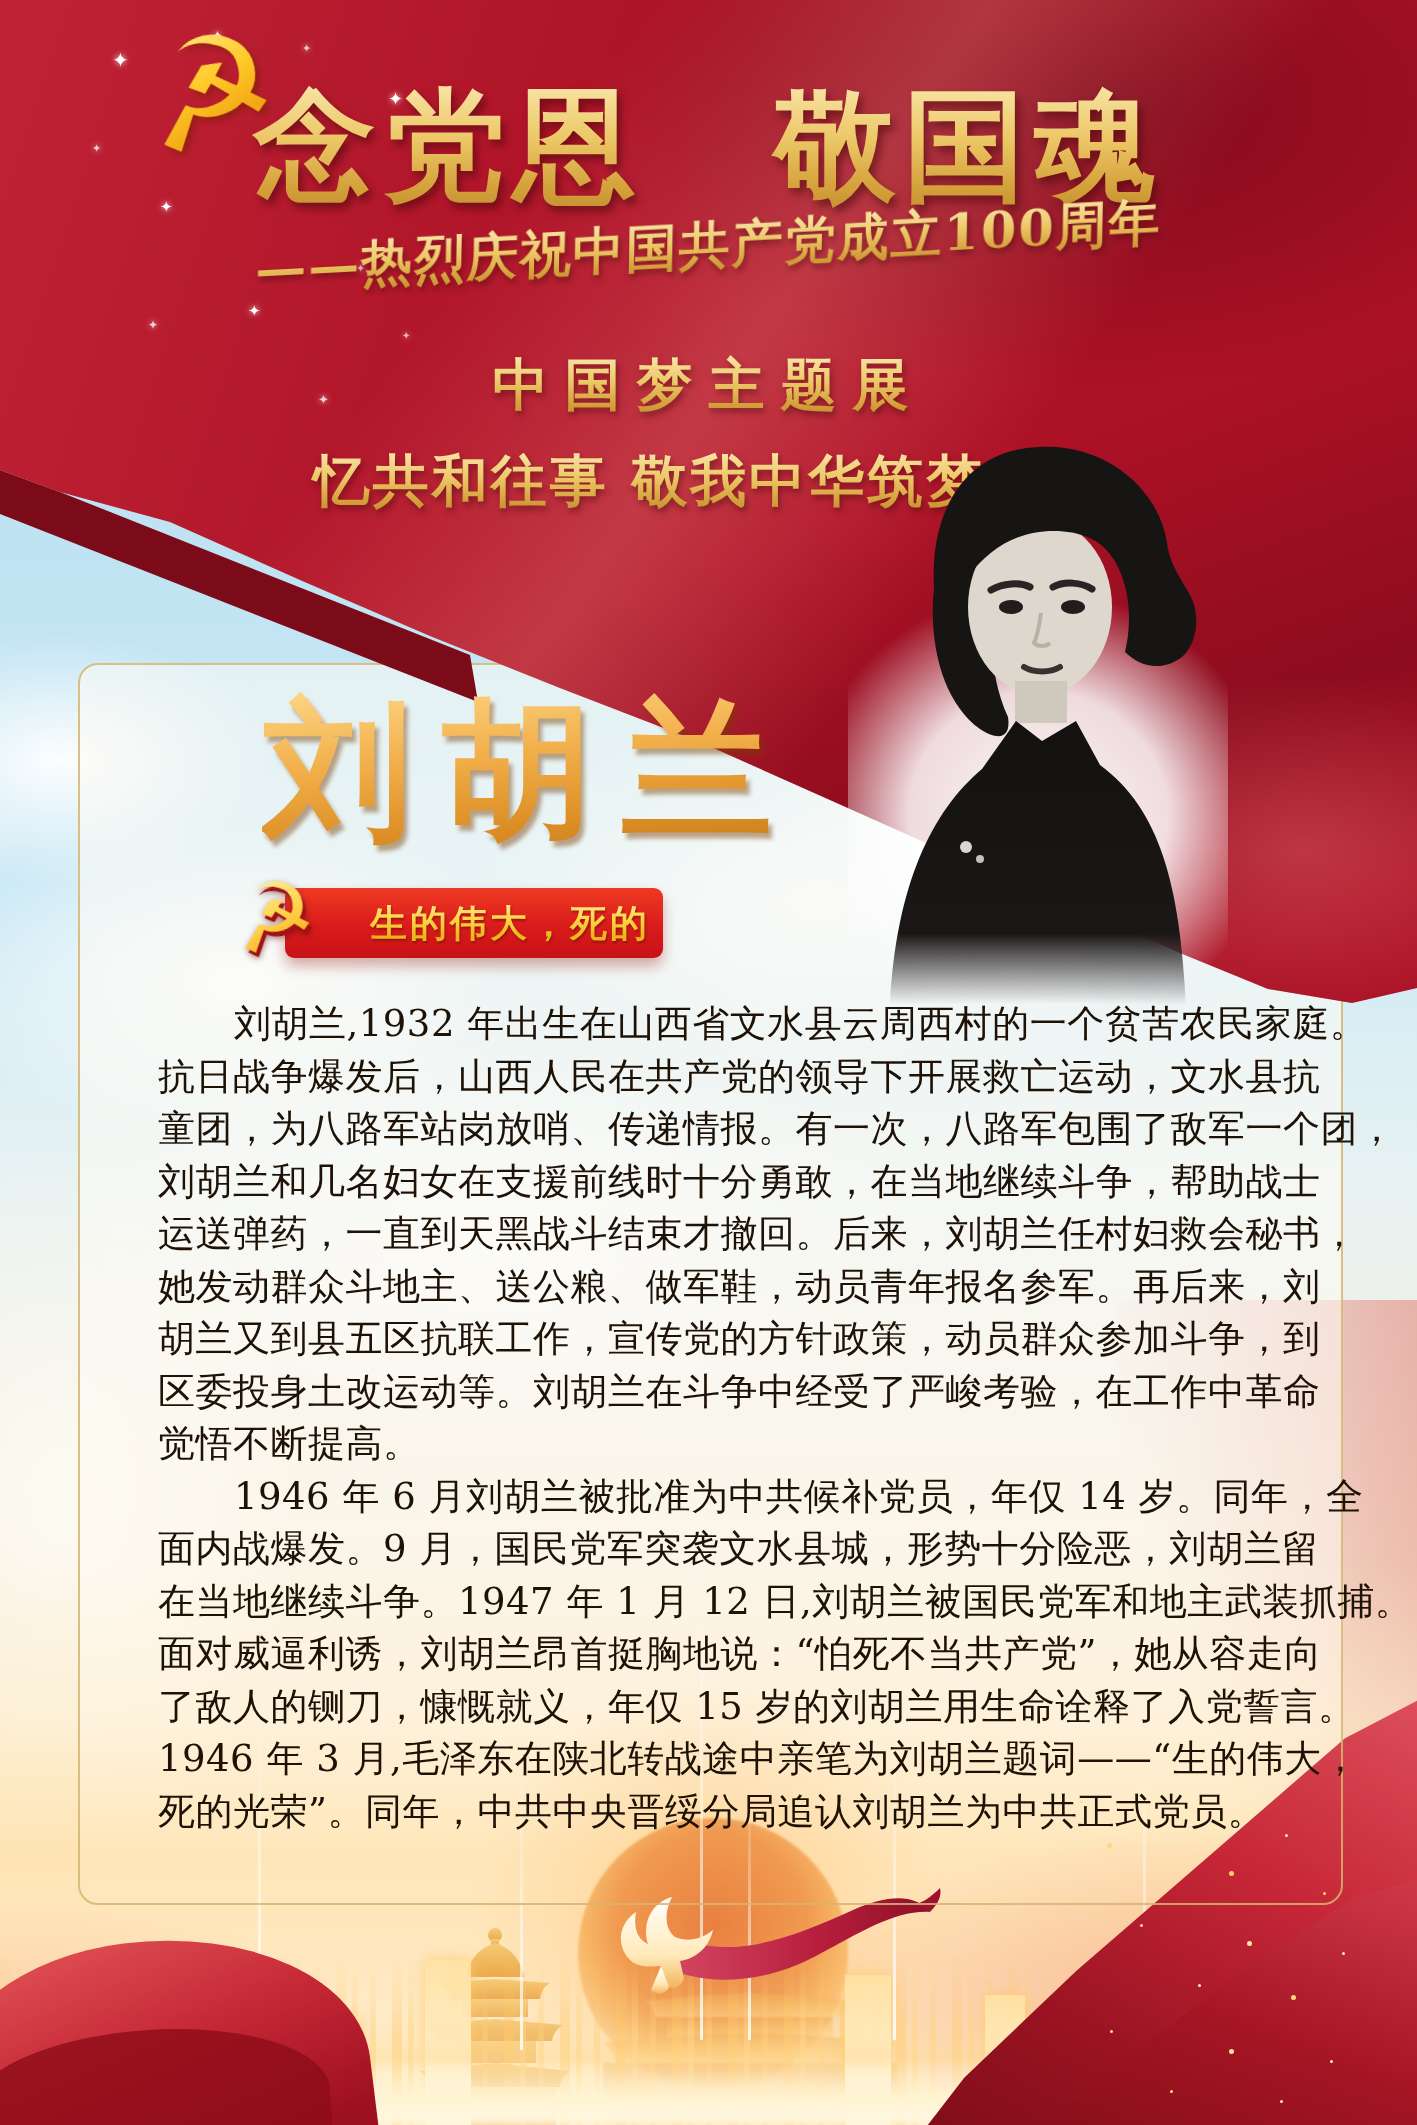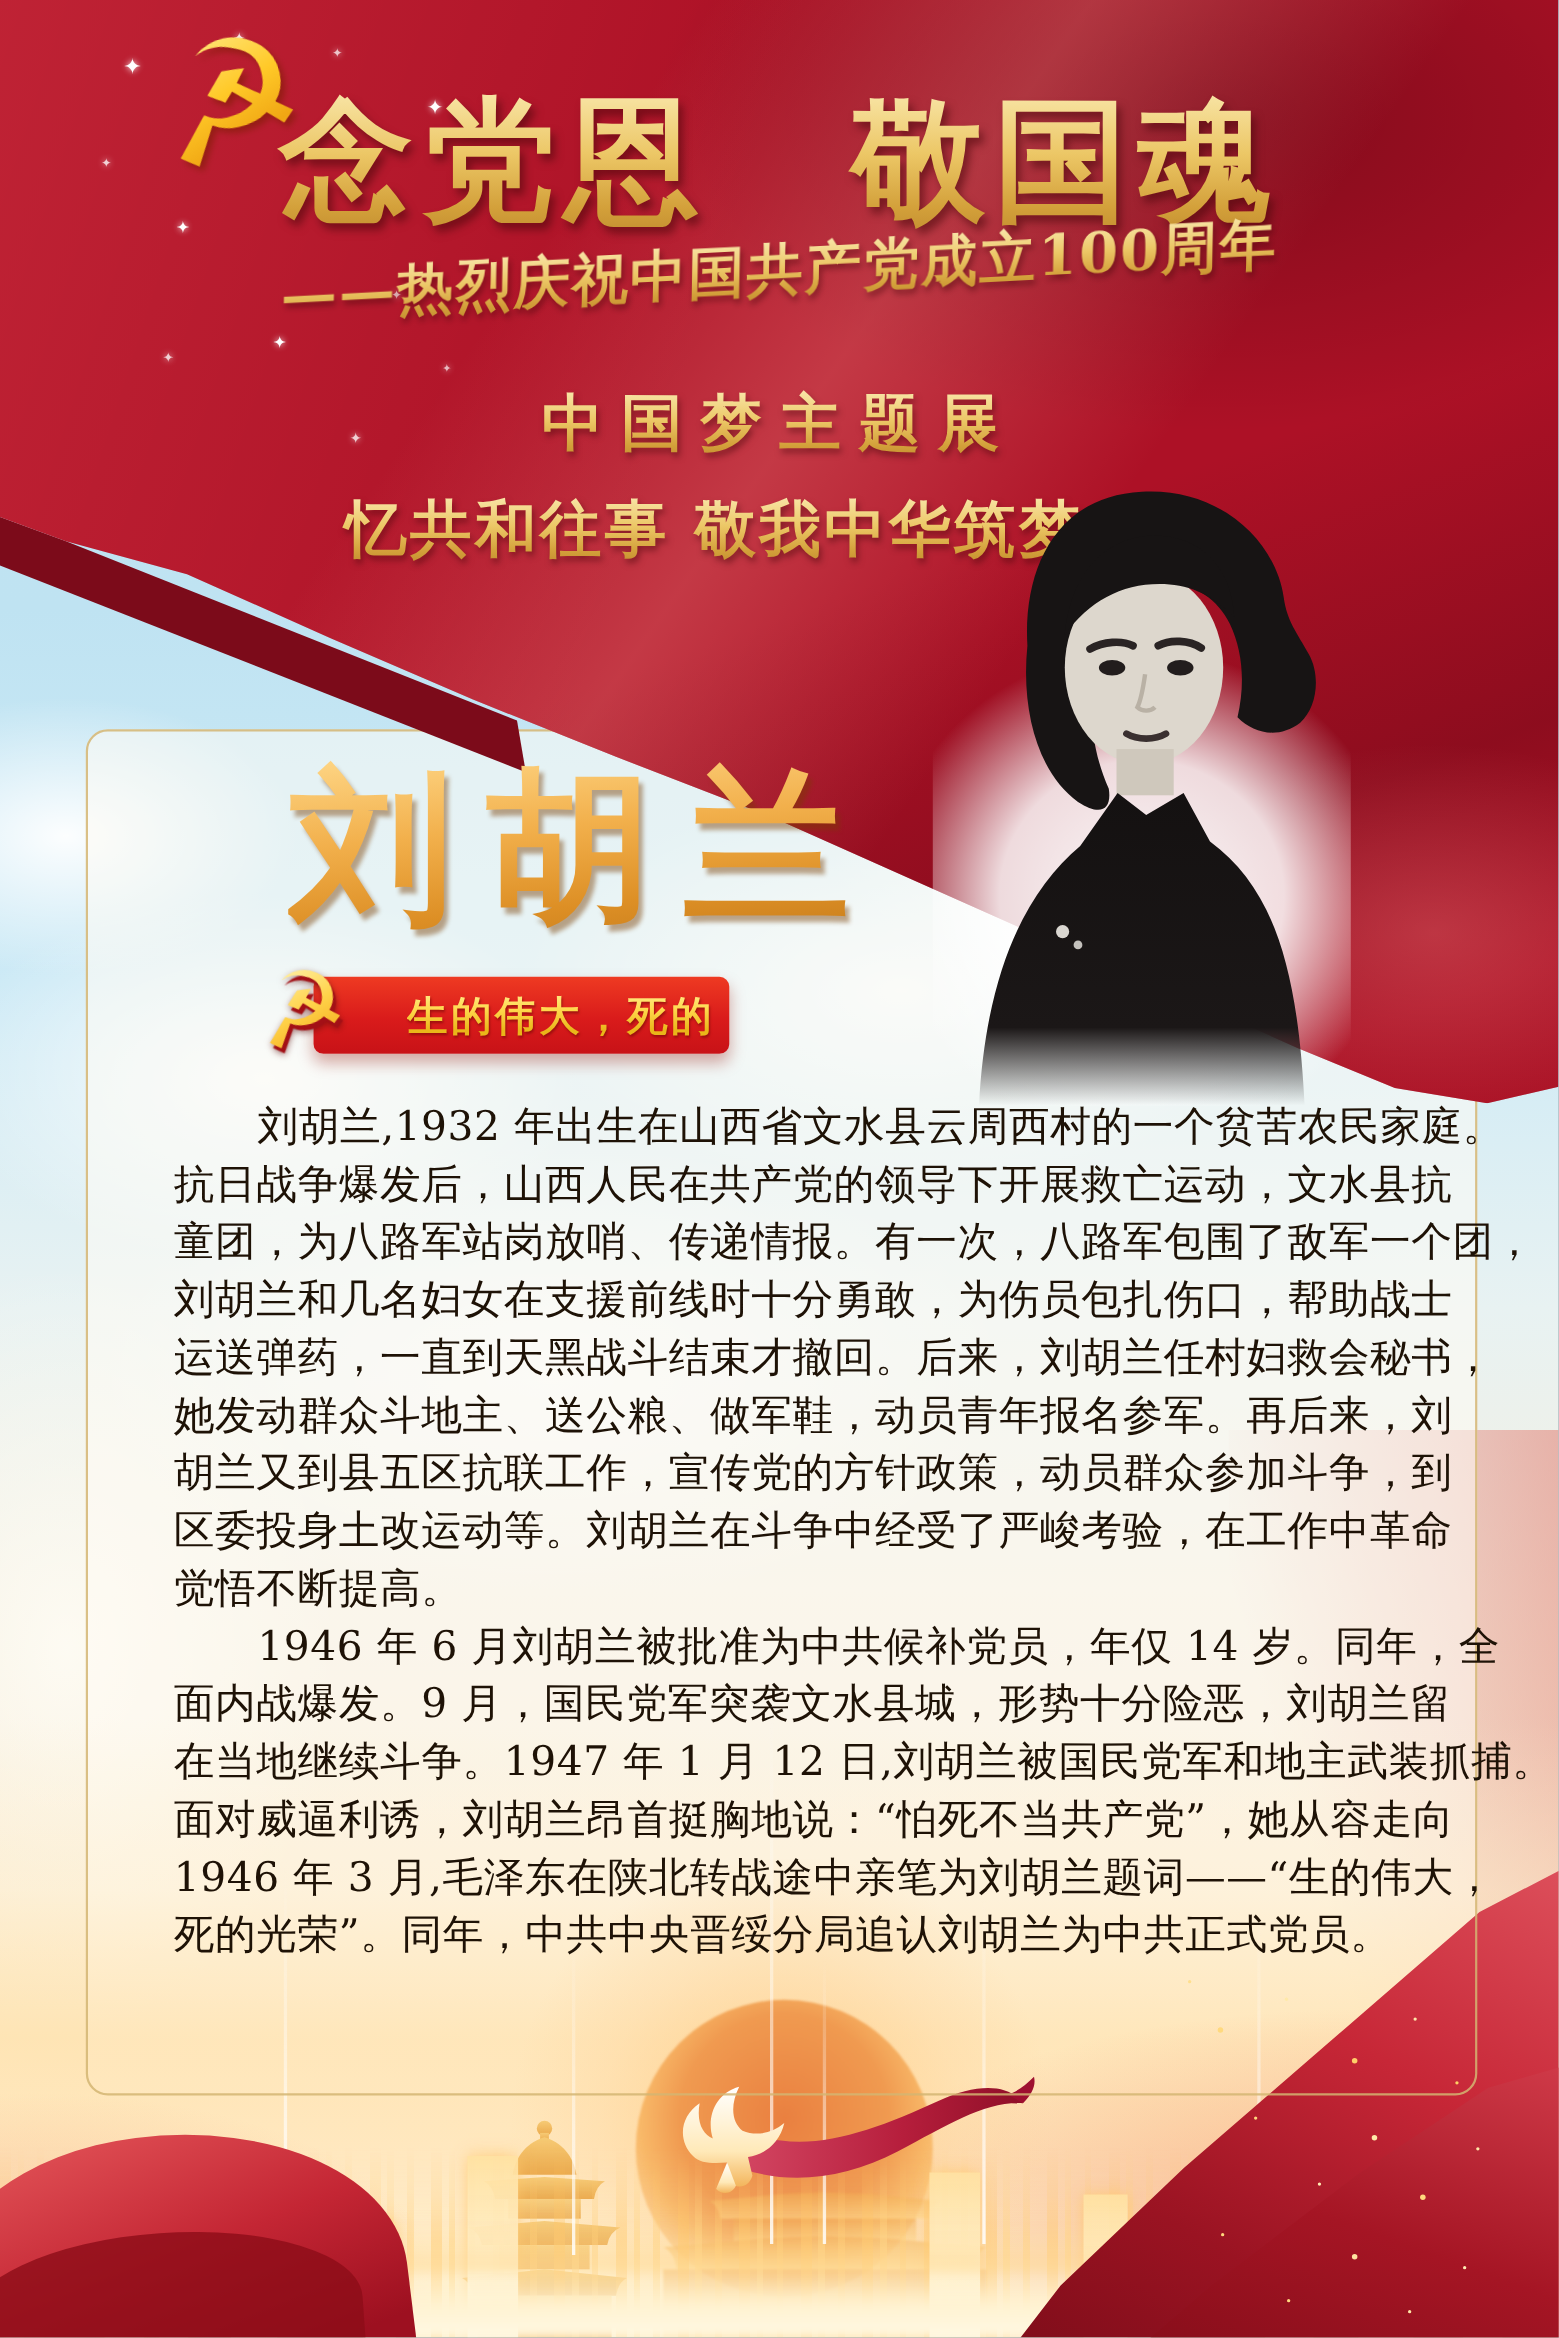--- a/index.html
+++ b/index.html
@@ -333,27 +333,28 @@
   <div class="hero-name">刘胡兰</div>
   <div class="badge">
     <span class="badge-emblem">☭</span>
     <span class="badge-label">生的伟大，死的光荣</span>
   </div>
 
   <div class="article">
     <div class="line indent">刘胡兰,1932 年出生在山西省文水县云周西村的一个贫苦农民家庭。</div>
     <div class="line">抗日战争爆发后，山西人民在共产党的领导下开展救亡运动，文水县抗</div>
     <div class="line">童团，为八路军站岗放哨、传递情报。有一次，八路军包围了敌军一个团，</div>
-    <div class="line">刘胡兰和几名妇女在支援前线时十分勇敢，为伤员包扎伤口，帮助战士</div>
+    <div class="line">刘胡兰和几名妇女在支援前线时十分勇敢，在当地继续斗争，帮助战士</div>
     <div class="line">运送弹药，一直到天黑战斗结束才撤回。后来，刘胡兰任村妇救会秘书，</div>
     <div class="line">她发动群众斗地主、送公粮、做军鞋，动员青年报名参军。再后来，刘</div>
     <div class="line">胡兰又到县五区抗联工作，宣传党的方针政策，动员群众参加斗争，到</div>
     <div class="line">区委投身土改运动等。刘胡兰在斗争中经受了严峻考验，在工作中革命</div>
     <div class="line">觉悟不断提高。</div>
     <div class="line indent">1946 年 6 月刘胡兰被批准为中共候补党员，年仅 14 岁。同年，全</div>
     <div class="line">面内战爆发。9 月，国民党军突袭文水县城，形势十分险恶，刘胡兰留</div>
     <div class="line">在当地继续斗争。1947 年 1 月 12 日,刘胡兰被国民党军和地主武装抓捕。</div>
     <div class="line">面对威逼利诱，刘胡兰昂首挺胸地说：“怕死不当共产党”，她从容走向</div>
+    <div class="line">了敌人的铡刀，慷慨就义，年仅 15 岁的刘胡兰用生命诠释了入党誓言。</div>
     <div class="line">1946 年 3 月,毛泽东在陕北转战途中亲笔为刘胡兰题词——“生的伟大，</div>
     <div class="line">死的光荣”。同年，中共中央晋绥分局追认刘胡兰为中共正式党员。</div>
   </div>
 
 </div>
 
 </body></html>

